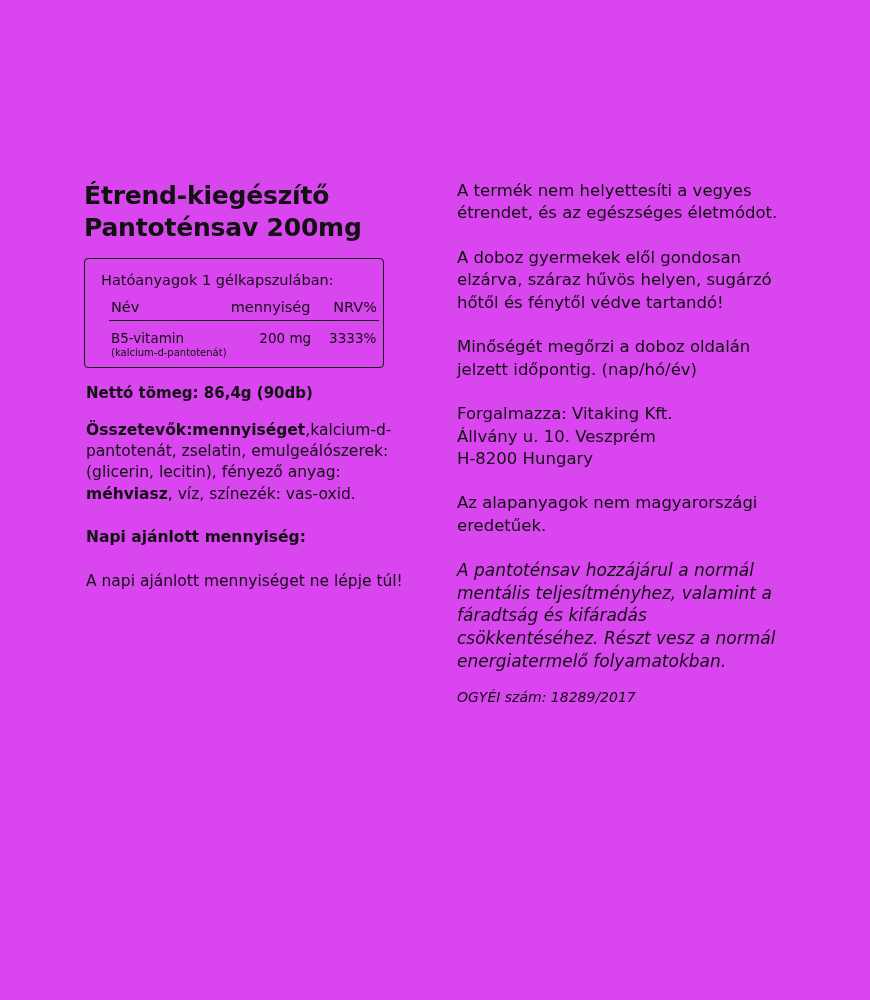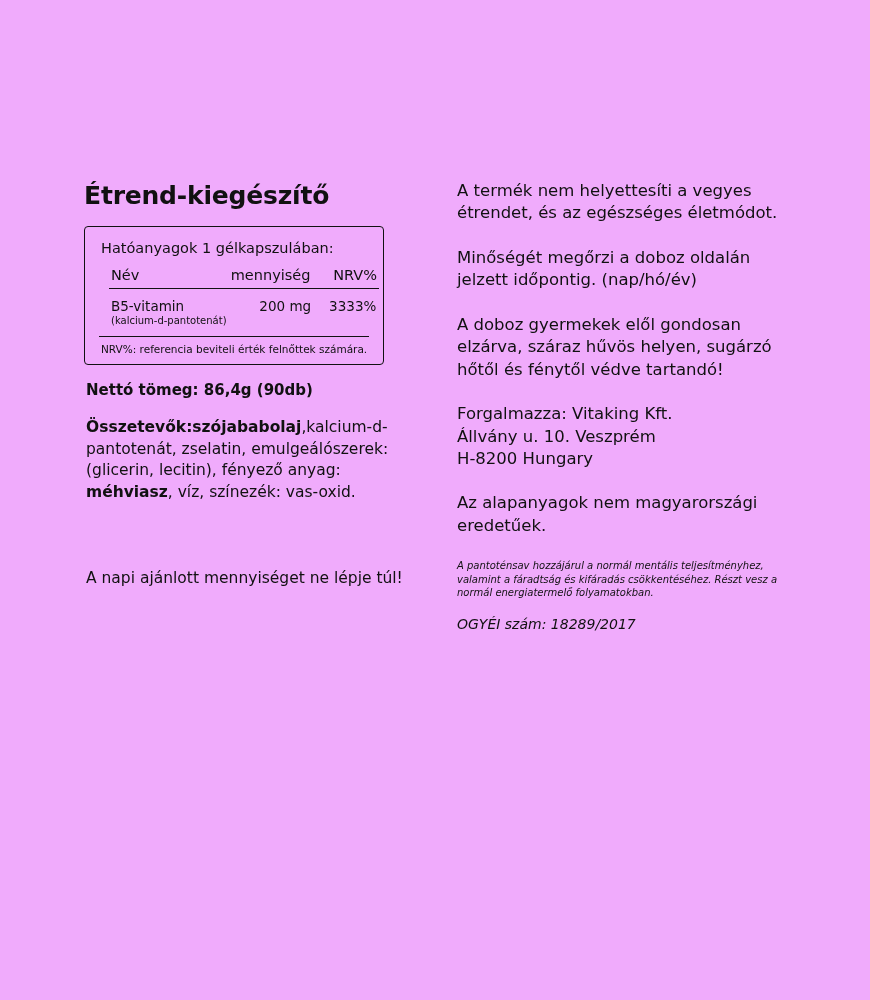--- a/index.html
+++ b/index.html
@@ -15,21 +15,21 @@
     position: relative;
     overflow: hidden;
   }
 
   .label-sheet {
     position: absolute;
     left: 0;
     top: 0;
     width: 870px;
     height: 1000px;
-    background: #f0abfc;
+    background: #d946ef;
     text-decoration: underline;
   }
 
   .columns {
     position: absolute;
     left: 84px;
     top: 180px;
     width: 700px;
     display: flex;
     flex-direction: row;
@@ -144,21 +144,21 @@
 
   
   .r-block {
     font-size: 16.5px;
     line-height: 1.36;
     margin: 0 0 22px 0;
   }
   .r-block.addr {
   }
   .r-claim {
-    font-size: 10px;
+    font-size: 17px;
     font-style: italic;
     line-height: 1.33;
     margin: 0 0 16px 0;
   }
   .r-ogyei {
     font-size: 14px;
     font-style: italic;
     margin: 0;
     line-height: 1.3;
   }
@@ -166,20 +166,21 @@
 </head>
 <body>
 
 <div class="label-sheet">
   <div class="columns">
 
     <div class="col-left">
 
       <h1 class="product-title">
         <span class="line">Étrend-kiegészítő</span>
+        <span class="line">Pantoténsav 200mg</span>
       </h1>
 
       <div class="nutrition-box">
         <p class="nutrition-heading">Hatóanyagok 1 gélkapszulában:</p>
         <table class="nutrition-table">
           <thead>
             <tr>
               <th class="c-name">Név</th>
               <th class="c-amount">mennyiség</th>
               <th class="c-nrv">NRV%</th>
@@ -189,46 +190,43 @@
             <tr>
               <td class="c-name">
                 <span>B5-vitamin</span>
                 <span class="nutrient-sub">(kalcium-d-pantotenát)</span>
               </td>
               <td class="c-amount">200 mg</td>
               <td class="c-nrv">3333%</td>
             </tr>
           </tbody>
         </table>
-        <div class="nutrition-footnote-wrap">
-          <p class="nutrition-footnote">NRV%: referencia beviteli érték felnőttek számára.</p>
-        </div>
       </div>
 
       <p class="net-weight">Nettó tömeg: 86,4g (90db)</p>
 
       <p class="block">
-        <b>Összetevők:</b><b>szójababolaj</b><span>,kalcium-d-pantotenát, zselatin, emulgeálószerek: (glicerin, lecitin), fényező anyag: </span><b>méhviasz</b><span>, víz, színezék: vas-oxid.</span>
+        <b>Összetevők:</b><b>mennyiséget</b><span>,kalcium-d-pantotenát, zselatin, emulgeálószerek: (glicerin, lecitin), fényező anyag: </span><b>méhviasz</b><span>, víz, színezék: vas-oxid.</span>
       </p>
 
       <p class="block">
-        <br>
+        <span class="hdr">Napi ajánlott mennyiség:</span><br>
       </p>
 
       <p class="block">A napi ajánlott mennyiséget ne lépje túl!</p>
 
     </div>
 
     <div class="col-right">
 
       <p class="r-block">A termék nem helyettesíti a vegyes étrendet, és az egészséges életmódot.</p>
 
+      <p class="r-block">A doboz gyermekek elől gondosan elzárva, száraz hűvös helyen, sugárzó hőtől és fénytől védve tartandó!</p>
+
       <p class="r-block">Minőségét megőrzi a doboz oldalán jelzett időpontig. (nap/hó/év)</p>
-
-      <p class="r-block">A doboz gyermekek elől gondosan elzárva, száraz hűvös helyen, sugárzó hőtől és fénytől védve tartandó!</p>
 
       <p class="r-block addr">
         <span>Forgalmazza: Vitaking Kft.</span><br>
         <span>Állvány u. 10. Veszprém</span><br>
         <span>H-8200 Hungary</span>
       </p>
 
       <p class="r-block">Az alapanyagok nem magyarországi eredetűek.</p>
 
       <p class="r-claim">A pantoténsav hozzájárul a normál mentális teljesítményhez, valamint a fáradtság és kifáradás csökkentéséhez. Részt vesz a normál energiatermelő folyamatokban.</p>

